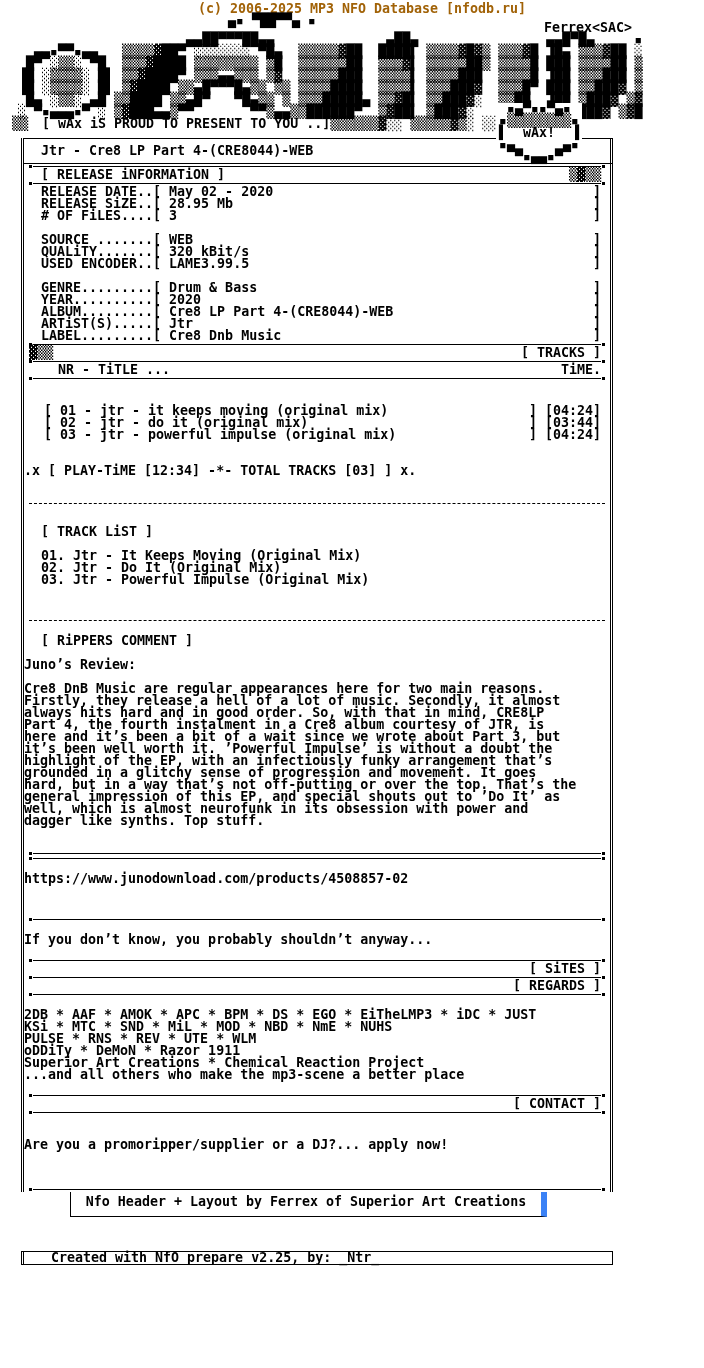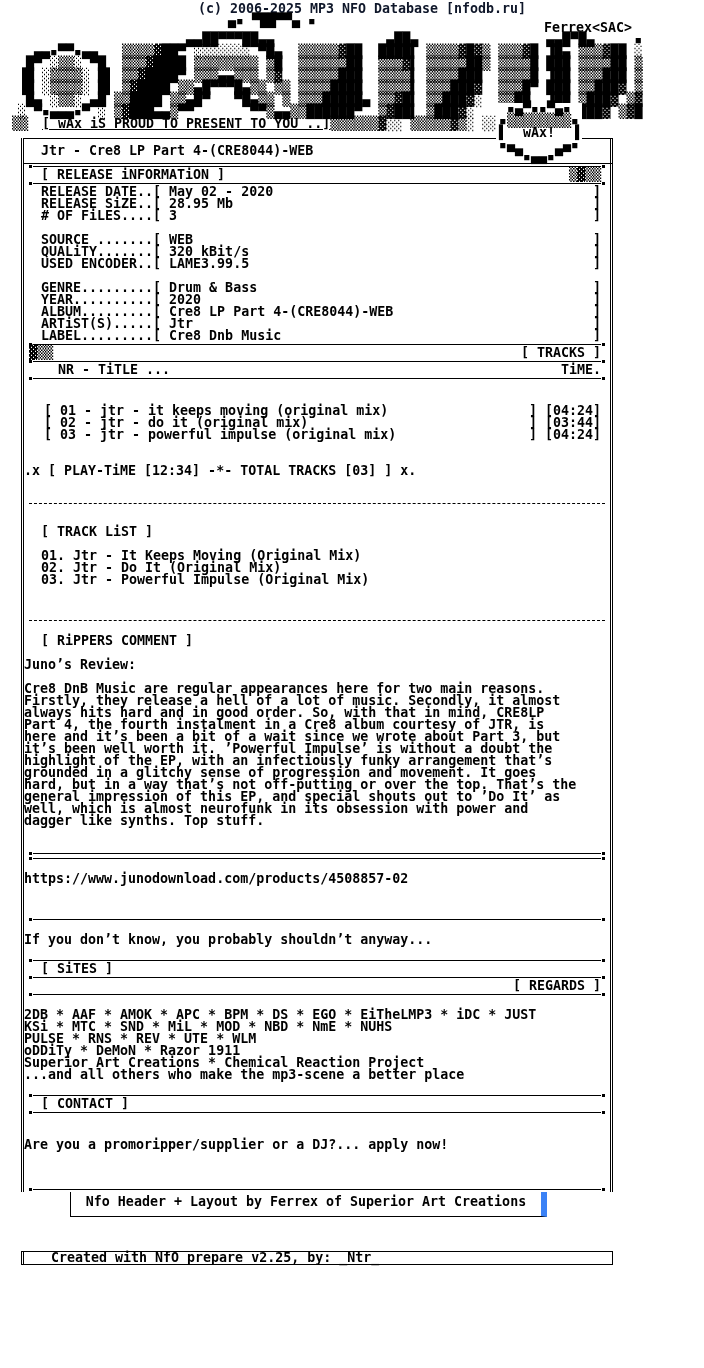--- a/index.html
+++ b/index.html
@@ -13,32 +13,32 @@
   #page { position:relative; width:704px; height:1368px; }
   pre, .r12, .lbl, .flexrow { font:inherit; white-space:pre; }
 
   .copyright { margin-top:3px; text-align:center; }
   .sigrow { position:relative; height:19px; }
   .topart { position:absolute; left:228px; top:0; }
   .sig { position:absolute; right:72px; bottom:0; }
 
   .art { margin-left:10px; }
   .presentrow { margin-left:12px; height:12px; display:flex; }
-  .presentrow .ptxt { margin:0 0 0 14px;text-decoration:underline; }
+  .presentrow .ptxt { margin:0 0 0 14px; }
 
   .content { margin-left:21px; width:592px; position:relative; }
 
   .dbox { border-left:3px double #000; border-right:3px double #000; }
   .rule { display:flex; align-items:center; height:5px; padding:0 5px; }
   .rule i { width:3px; height:3px; background:#000; flex:0 0 auto; }
   .rule .ln { flex:1 1 auto; height:1px; background:#000; margin:0 1px; }
   .drule { display:flex; align-items:center; height:5px; padding:0 5px; }
   .drule .ln { flex:1 1 auto; height:0; border-top:1px dashed #000; }
 
-  .lbl { height:12px; display:flex; padding:0 9px 0 17px; }
+  .lbl { height:12px; display:flex; padding:0 9px 0 17px;justify-content:flex-end; }
   .lbl .fill { flex:1 1 auto; }
   .r12 { height:12px; }
   .b8{height:8px;} .b12{height:12px;} .b20{height:20px;} .b24{height:24px;} .b32{height:32px;}
 
   .pad { padding-left:17px; }
   .center { text-align:left; }
   .flexrow { display:flex; justify-content:space-between; padding:0 9px 0 17px; height:12px; }
   .flexrow.track { padding-left:20px; }
 
   .titlebox {
@@ -53,21 +53,21 @@
   .innerbox {
     margin-left:49px; width:477px;
     border-left:1px solid #000; border-right:6px solid #3b82f6; border-bottom:1px solid #000;
     padding:4px 0 8px 0; text-align:center;
   }
   .gap34 { height:34px; }
   .createdbox {
     border:1px solid #000; border-left:3px double #000;
     height:14px; display:flex; align-items:center; padding-left:27px;
   }
-  .red { color:#0f172a;margin-left:20px; }
+  .red { color:#a16207;margin-left:20px; }
 </style>
 </head>
 <body>
 
 <div id="page">
 
   <div class="copyright red">(c) 2006-2025 MP3 NFO Database [nfodb.ru]</div>
 
   <div class="sigrow">
     <span class="topart">▄▪  ▀██▀▀▄  ▪</span>

